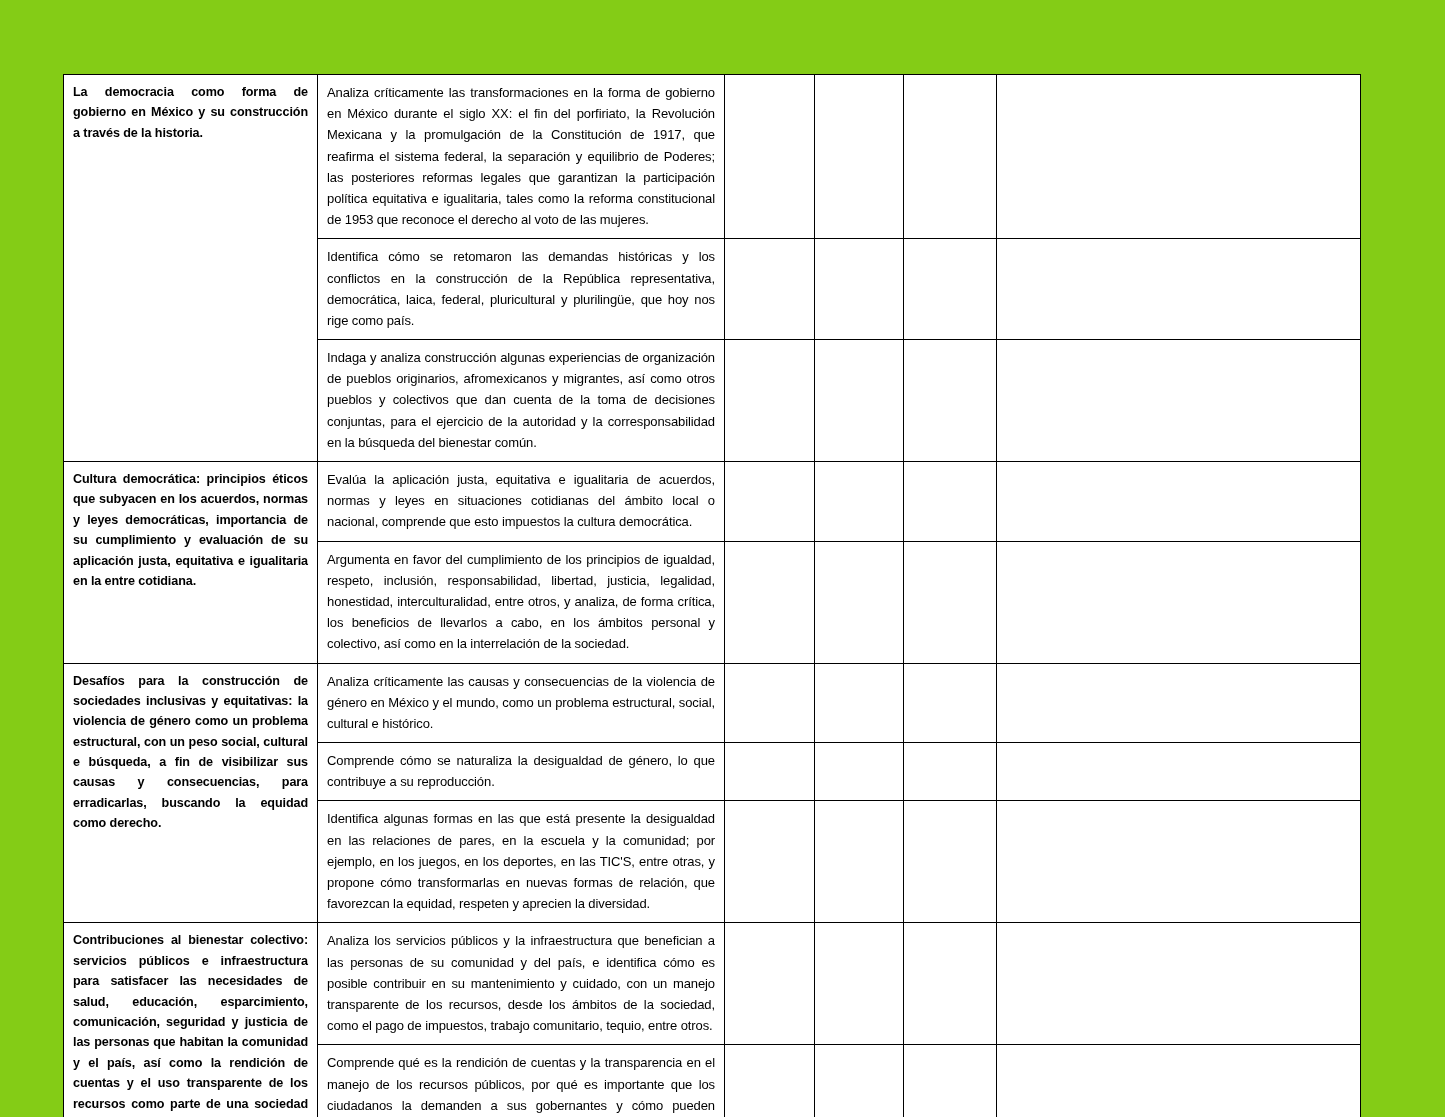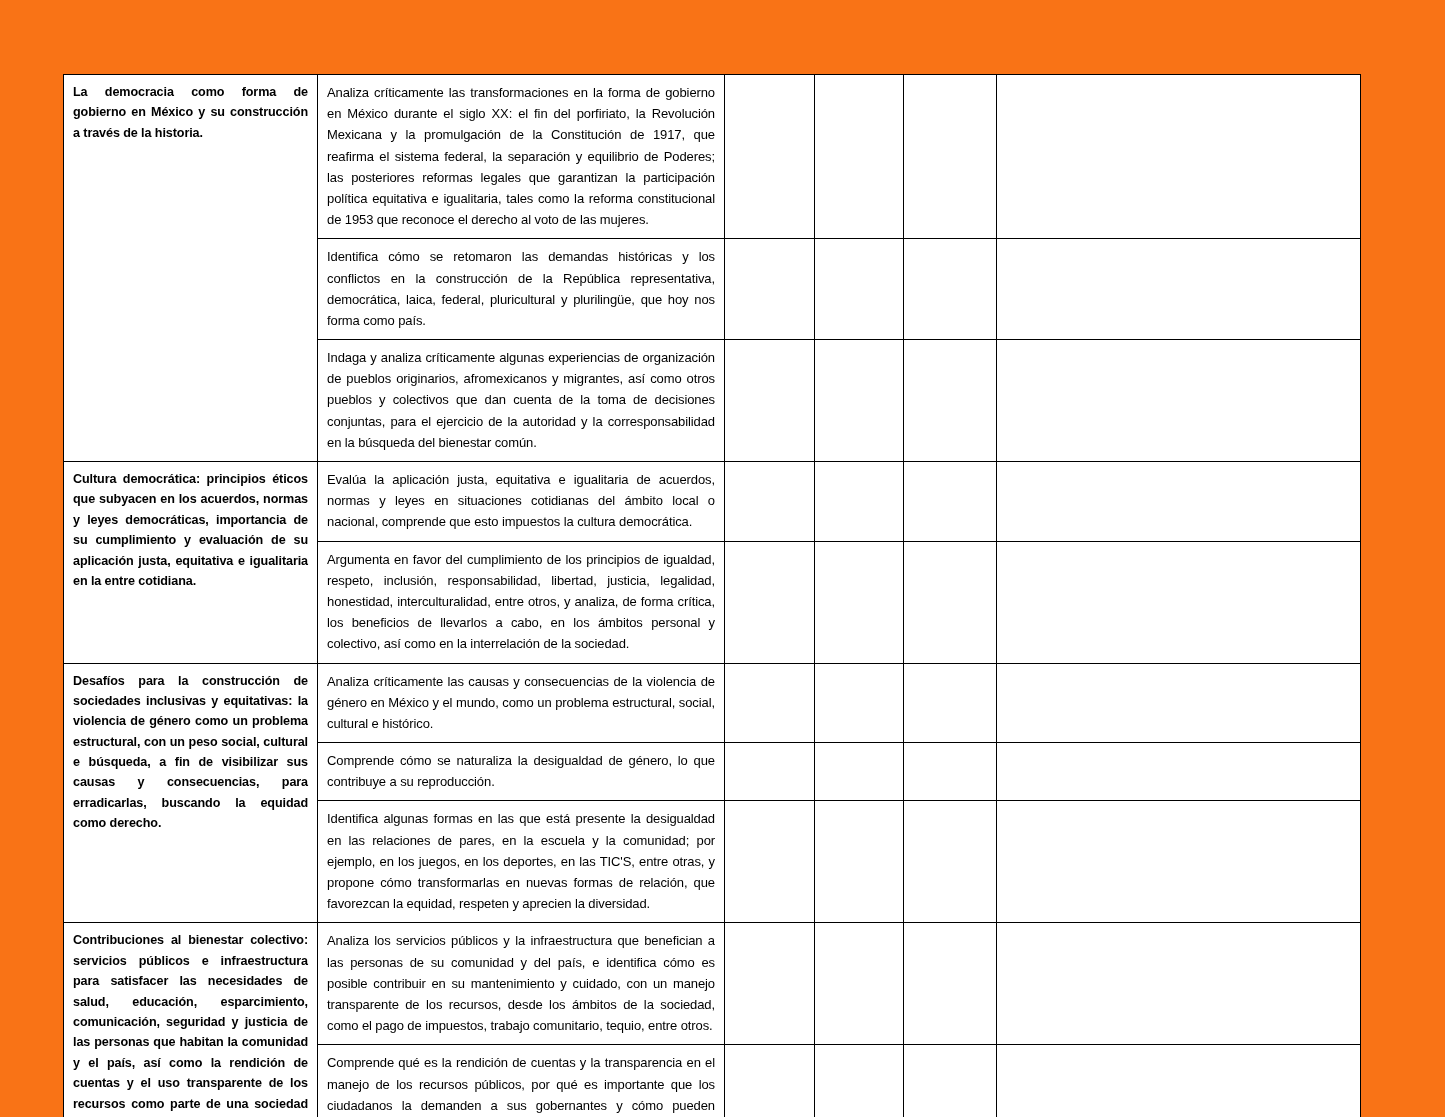--- a/index.html
+++ b/index.html
@@ -10,21 +10,21 @@
   body {
     width: 1445px;
     height: 1117px;
     font-family: "Liberation Sans", sans-serif;
     -webkit-font-smoothing: antialiased;
   }
   .page {
     position: relative;
     width: 1445px;
     height: 1117px;
-    background: #f97316;
+    background: #84cc16;
     box-sizing: border-box;
   }
   .table-wrap {
     position: absolute;
     left: 63px;
     top: 74px;
     width: 1297px;
   }
   table.curriculum {
     border-collapse: collapse;
@@ -97,30 +97,30 @@
             <td class="process-cell middle">
               <div class="cell-pad">Analiza críticamente las transformaciones en la forma de gobierno en México durante el siglo XX: el fin del porfiriato, la Revolución Mexicana y la promulgación de la Constitución de 1917, que reafirma el sistema federal, la separación y equilibrio de Poderes; las posteriores reformas legales que garantizan la participación política equitativa e igualitaria, tales como la reforma constitucional de 1953 que reconoce el derecho al voto de las mujeres.</div>
             </td>
             <td class="empty-cell">&nbsp;</td>
             <td class="empty-cell">&nbsp;</td>
             <td class="empty-cell">&nbsp;</td>
             <td class="empty-cell">&nbsp;</td>
           </tr>
           <tr>
             <td class="process-cell middle">
-              <div class="cell-pad">Identifica cómo se retomaron las demandas históricas y los conflictos en la construcción de la República representativa, democrática, laica, federal, pluricultural y plurilingüe, que hoy nos forma como país.</div>
-            </td>
-            <td class="empty-cell">&nbsp;</td>
-            <td class="empty-cell">&nbsp;</td>
-            <td class="empty-cell">&nbsp;</td>
-            <td class="empty-cell">&nbsp;</td>
-          </tr>
-          <tr>
-            <td class="process-cell middle">
-              <div class="cell-pad">Indaga y analiza críticamente algunas experiencias de organización de pueblos originarios, afromexicanos y migrantes, así como otros pueblos y colectivos que dan cuenta de la toma de decisiones conjuntas, para el ejercicio de la autoridad y la corresponsabilidad en la búsqueda del bienestar común.</div>
+              <div class="cell-pad">Identifica cómo se retomaron las demandas históricas y los conflictos en la construcción de la República representativa, democrática, laica, federal, pluricultural y plurilingüe, que hoy nos rige como país.</div>
+            </td>
+            <td class="empty-cell">&nbsp;</td>
+            <td class="empty-cell">&nbsp;</td>
+            <td class="empty-cell">&nbsp;</td>
+            <td class="empty-cell">&nbsp;</td>
+          </tr>
+          <tr>
+            <td class="process-cell middle">
+              <div class="cell-pad">Indaga y analiza construcción algunas experiencias de organización de pueblos originarios, afromexicanos y migrantes, así como otros pueblos y colectivos que dan cuenta de la toma de decisiones conjuntas, para el ejercicio de la autoridad y la corresponsabilidad en la búsqueda del bienestar común.</div>
             </td>
             <td class="empty-cell">&nbsp;</td>
             <td class="empty-cell">&nbsp;</td>
             <td class="empty-cell">&nbsp;</td>
             <td class="empty-cell">&nbsp;</td>
           </tr>
           <tr>
             <td class="content-cell green" rowspan="2">
               <div class="cell-pad">Cultura democrática: principios éticos que subyacen en los acuerdos, normas y leyes democráticas, importancia de su cumplimiento y evaluación de su aplicación justa, equitativa e igualitaria en la entre cotidiana.</div>
             </td>

